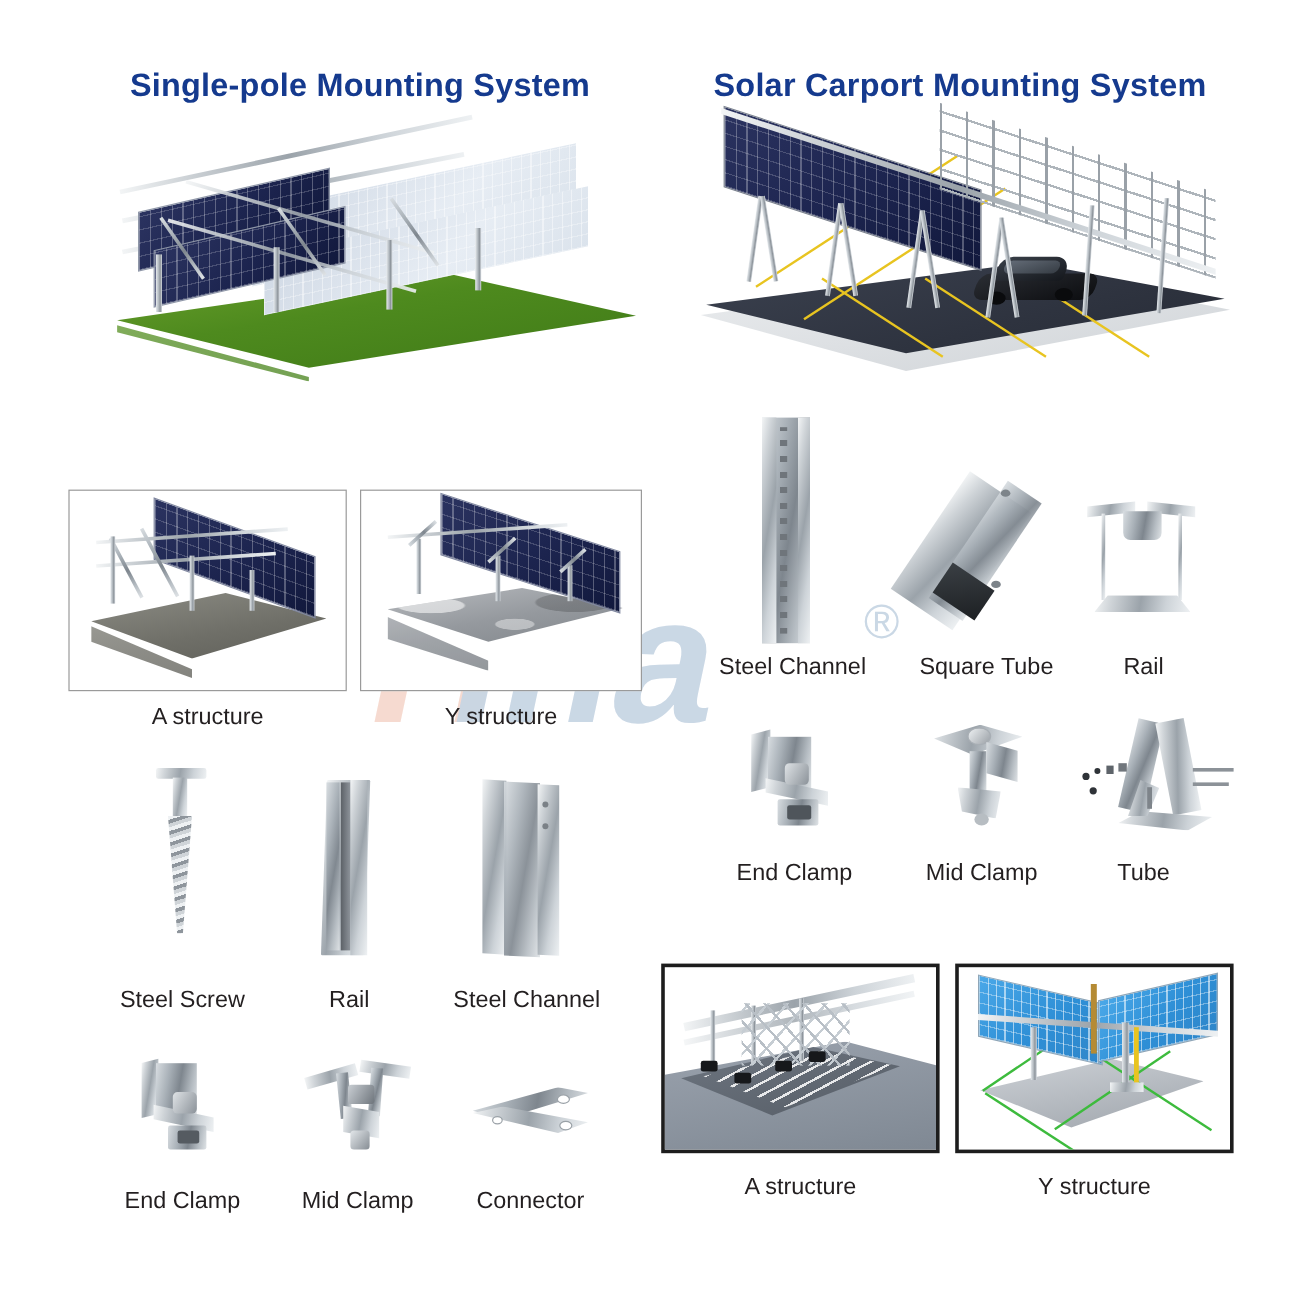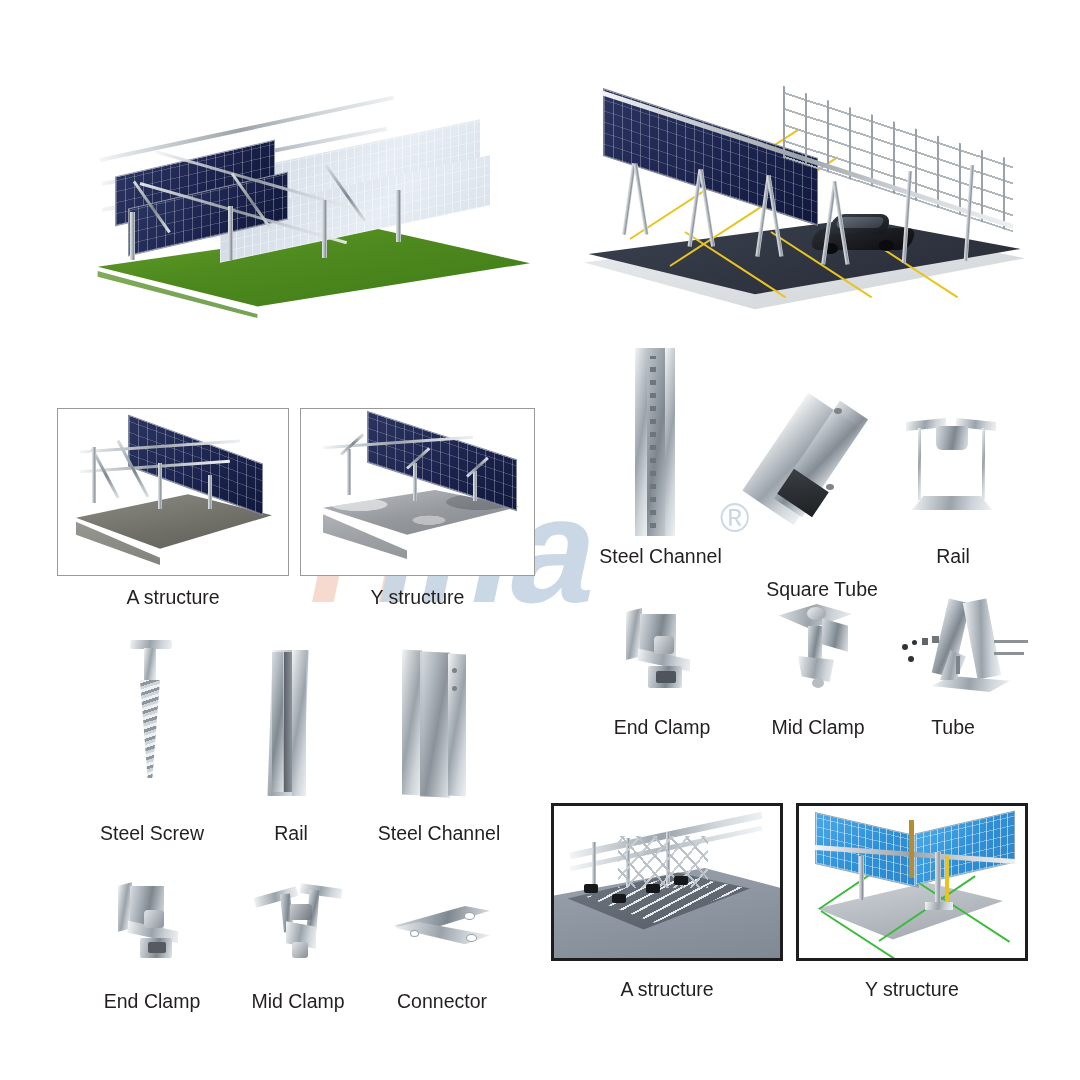--- a/index.html
+++ b/index.html
@@ -94,20 +94,22 @@
       linear-gradient(170deg,#b9bcc0 0%,#95999e 50%,#7f8489 100%);
   }
   .yellowline { position: absolute; background: #e8c420; }
   .greenline { position: absolute; background: #3dbb3d; }
 </style>
 </head>
 <body>
 
 <div id="root">
 
+  <div class="title" id="title-left">Single-pole Mounting System</div>
+  <div class="title" id="title-right">Solar Carport Mounting System</div>
 
   <div class="art" id="hero-left" style="left:60px;top:120px;width:500px;height:200px;">
 
     <div class="grass" style="left:0px;top:100px;width:470px;height:90px;clip-path:polygon(8% 52%, 66% 8%, 100% 48%, 42% 96%);"></div>
     <div class="grass" style="left:0px;top:100px;width:470px;height:98px;clip-path:polygon(8% 52%, 8% 58%, 42% 100%, 42% 96%);opacity:.75;"></div>
 
     <div class="metal" style="left:40px;top:38px;width:300px;height:4px;transform:rotate(-12deg);transform-origin:left center;"></div>
     <div class="metal" style="left:42px;top:62px;width:290px;height:4px;transform:rotate(-11deg);transform-origin:left center;"></div>
     <div class="metal" style="left:42px;top:88px;width:290px;height:4px;transform:rotate(-11deg);transform-origin:left center;"></div>
 
@@ -269,21 +271,21 @@
   </div>
   <div class="label" style="left:578px;top:545px;width:165px;">Steel Channel</div>
 
   <div class="art" style="left:760px;top:388px;width:125px;height:145px;">
     <div class="metal" style="left:10px;top:12px;width:62px;height:118px;transform:rotate(34deg);transform-origin:center;"></div>
     <div class="metal-d" style="left:44px;top:12px;width:34px;height:118px;transform:rotate(34deg);transform-origin:center;opacity:.92;"></div>
     <div style="position:absolute;left:22px;top:90px;width:42px;height:30px;transform:rotate(34deg);background:linear-gradient(140deg,#3a3f44,#1d2023);"></div>
     <div style="position:absolute;left:74px;top:20px;width:8px;height:6px;border-radius:50%;background:#7d848a;"></div>
     <div style="position:absolute;left:66px;top:96px;width:8px;height:6px;border-radius:50%;background:#7d848a;"></div>
   </div>
-  <div class="label" style="left:742px;top:545px;width:160px;margin-top:33px;">Square Tube</div>
+  <div class="label" style="left:742px;top:545px;width:160px;">Square Tube</div>
 
   <div class="art" style="left:902px;top:408px;width:100px;height:120px;">
     <div class="metal" style="left:4px;top:12px;width:40px;height:9px;transform:skewY(-6deg);"></div>
     <div class="metal" style="left:54px;top:12px;width:40px;height:9px;transform:skewY(6deg);"></div>
     <div class="metal-d" style="left:34px;top:18px;width:32px;height:24px;border-radius:0 0 6px 6px;"></div>
     <div class="metal" style="left:16px;top:20px;width:3px;height:72px;"></div>
     <div class="metal" style="left:80px;top:20px;width:3px;height:72px;"></div>
     <div class="metal" style="left:10px;top:88px;width:80px;height:14px;clip-path:polygon(0 100%,14% 0,86% 0,100% 100%);"></div>
   </div>
   <div class="label" style="left:908px;top:545px;width:90px;">Rail</div>

